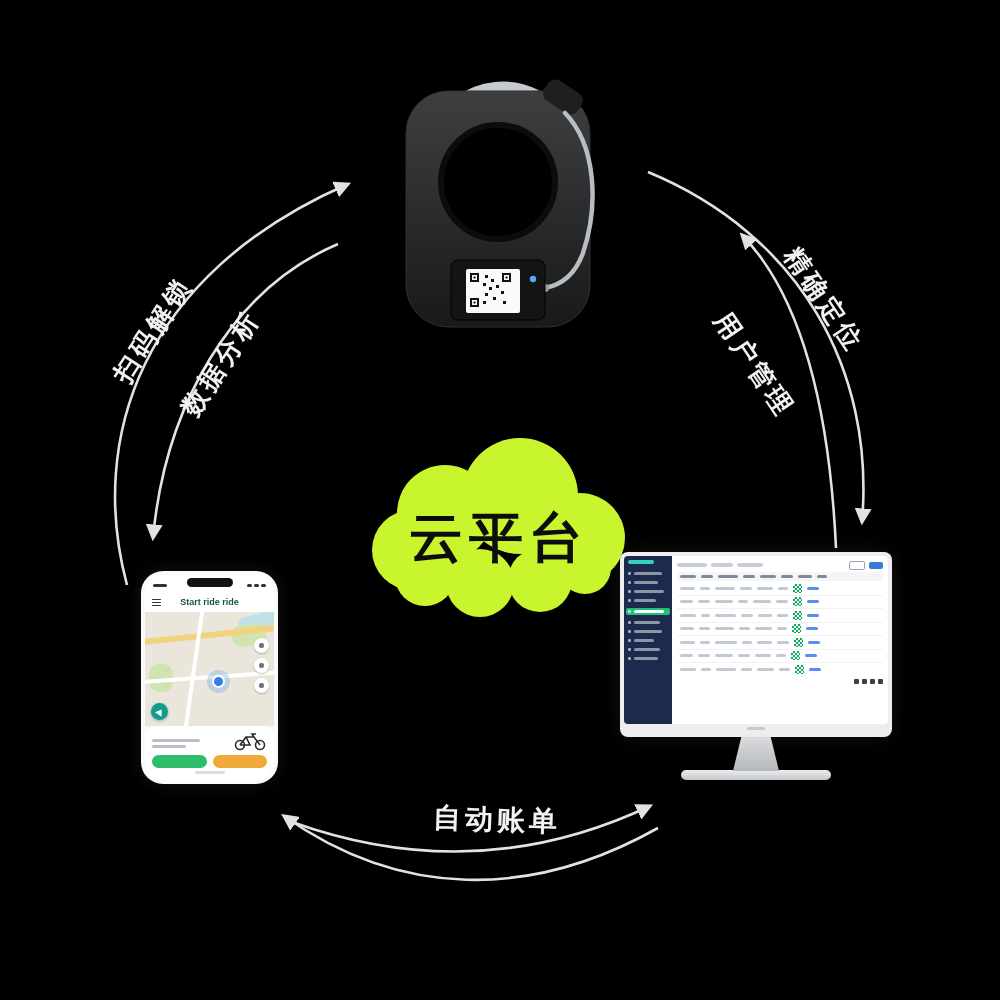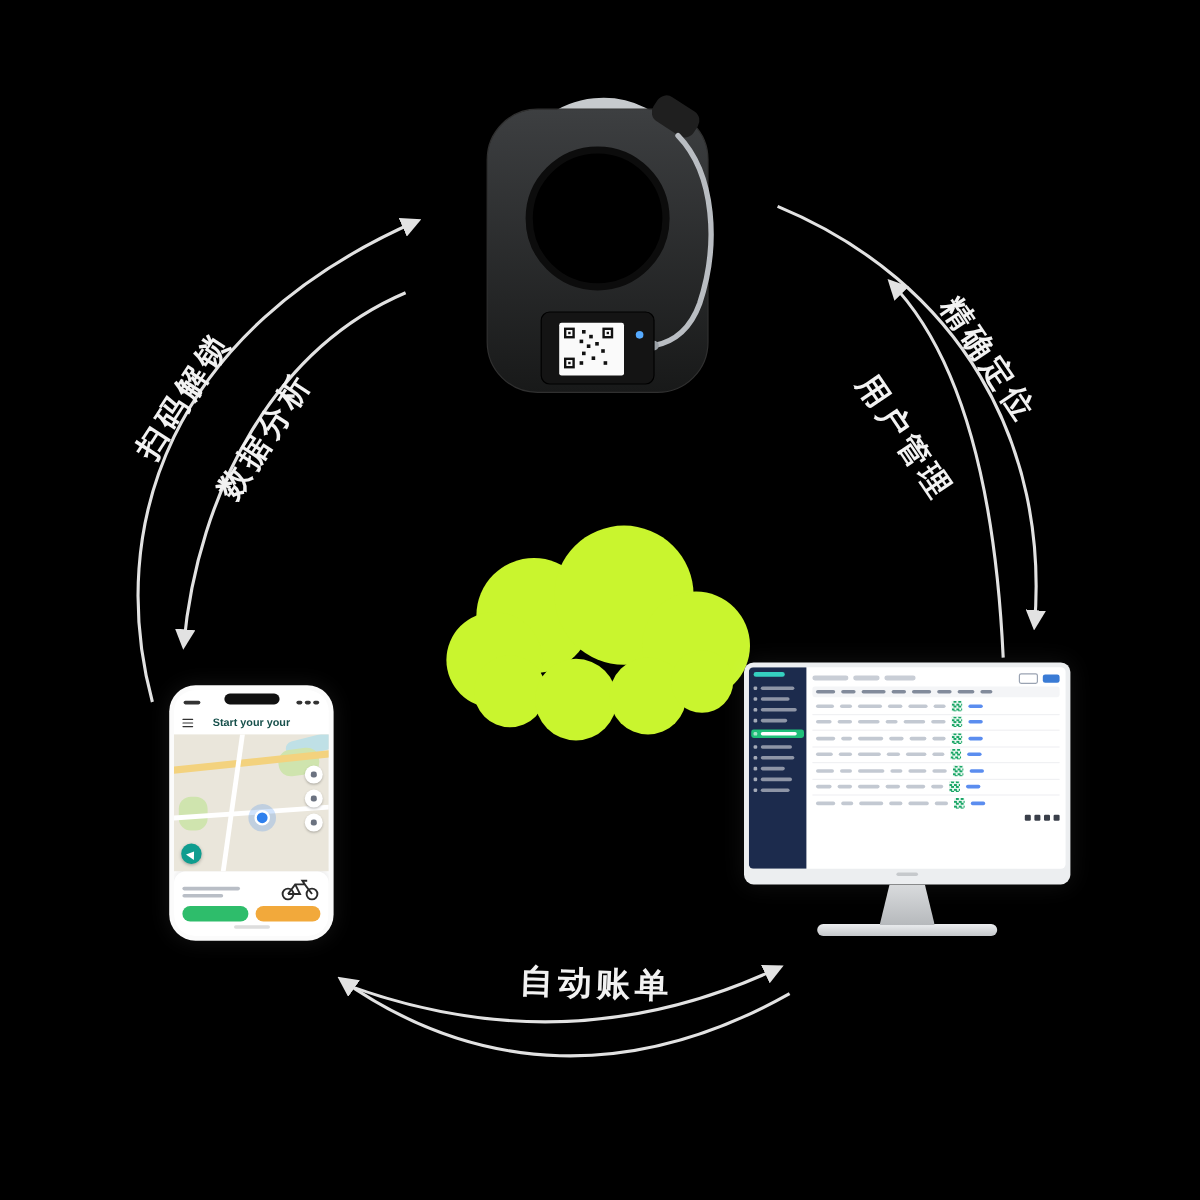--- a/index.html
+++ b/index.html
@@ -182,40 +182,41 @@
         <circle cx="95" cy="95" r="48"></circle>
         <circle cx="170" cy="78" r="58"></circle>
         <circle cx="230" cy="120" r="45"></circle>
         <circle cx="62" cy="132" r="40"></circle>
         <circle cx="75" cy="158" r="30"></circle>
         <circle cx="130" cy="165" r="34"></circle>
         <circle cx="190" cy="162" r="32"></circle>
         <circle cx="235" cy="150" r="26"></circle>
       </g>
     </svg>
+    <div class="cloud-label">云平台</div>
   </div>
 
   <div class="phone">
     <div class="phone-screen">
       <div class="notch"></div>
       <div class="statusbar">
         <i class="sb-time"></i>
         <span class="sb-icons">
             <i></i>
             <i></i>
             <i></i>
           </span>
       </div>
       <div class="app-header">
         <span class="menu-icon">
             <i></i>
             <i></i>
             <i></i>
           </span>
-        <span class="app-title">Start your your</span>
+        <span class="app-title">Start ride ride</span>
       </div>
       <div class="map">
         <div class="water" style="width:42px;height:14px;right:-6px;top:2px;transform:rotate(-14deg);"></div>
         <div class="park" style="width:34px;height:22px;right:8px;top:12px;transform:rotate(-8deg);"></div>
         <div class="park" style="width:24px;height:28px;left:4px;top:46%;"></div>
         <div class="road-amber" style="left:-10px;top:20px;width:150px;height:6px;transform:rotate(-6deg);"></div>
         <div class="road" style="left:46px;top:-4px;width:4px;height:120%;transform:rotate(8deg);"></div>
         <div class="road" style="left:-8px;top:55%;width:150px;height:4px;transform:rotate(-4deg);"></div>
         <div class="loc-dot"></div>
         <div class="map-btns">

